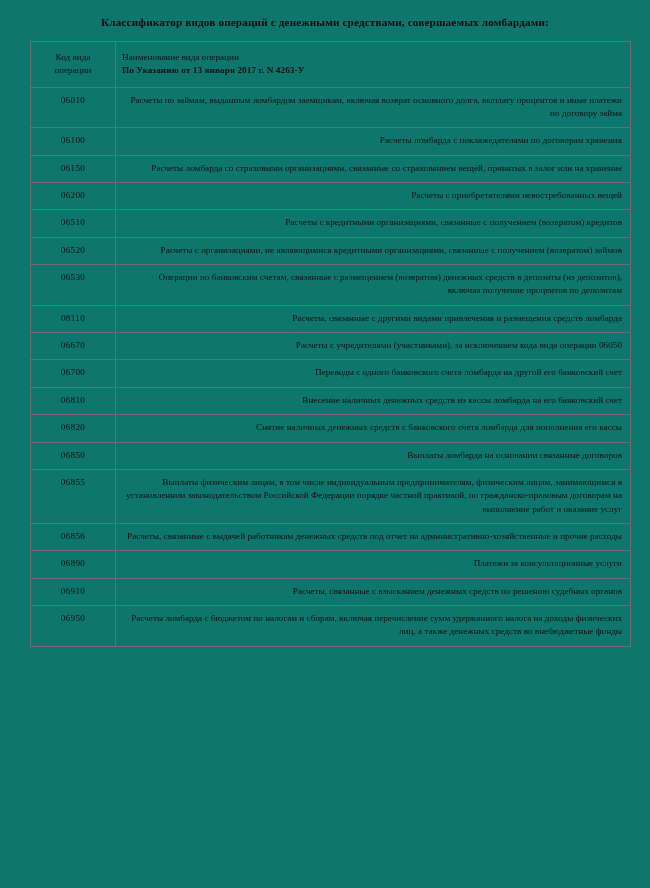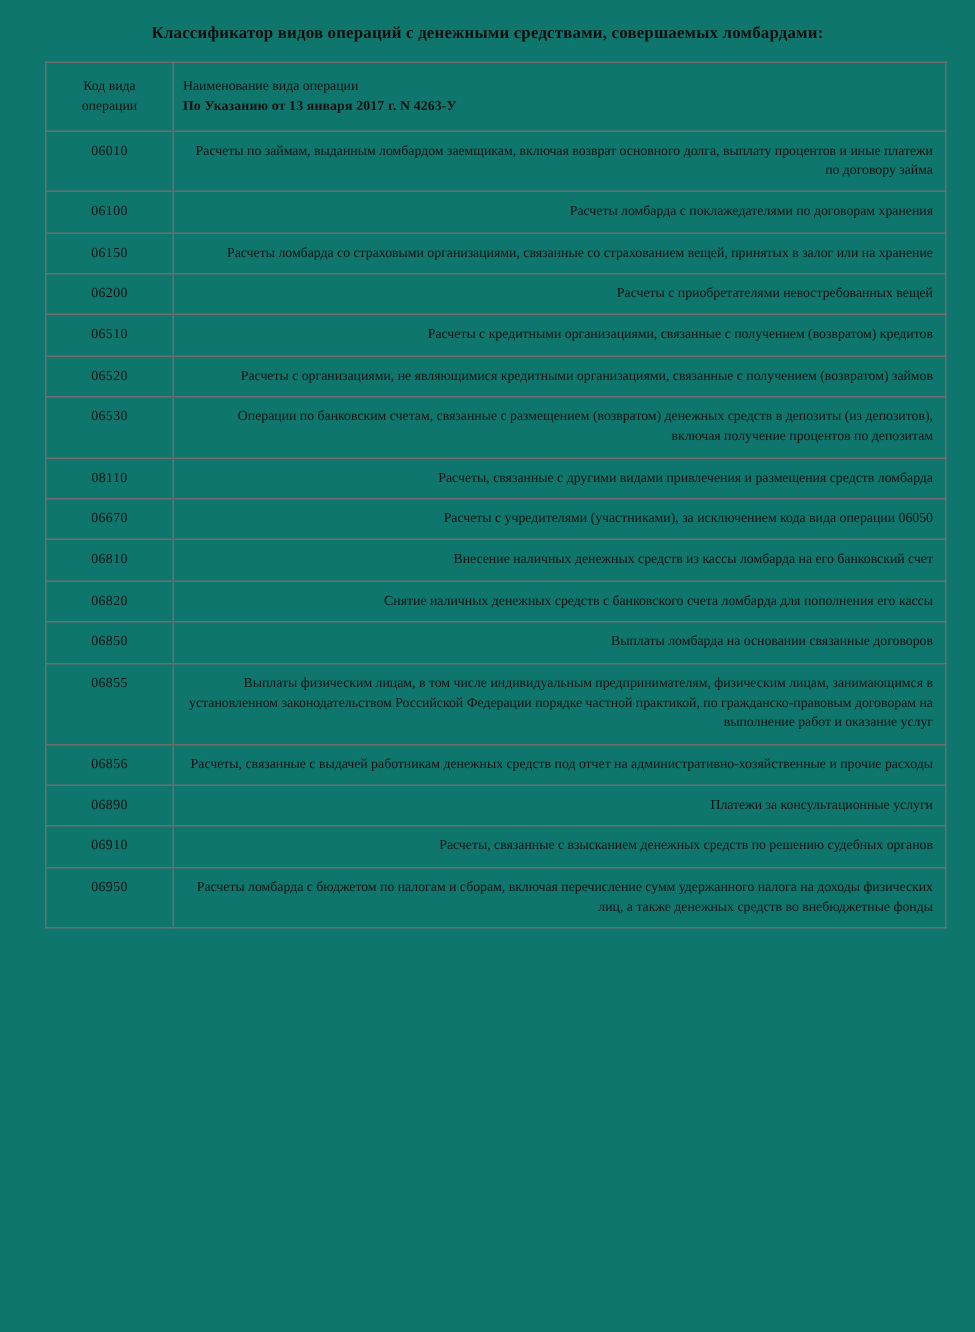--- a/index.html
+++ b/index.html
@@ -156,20 +156,24 @@
           </tr>
           <tr>
             <td class="code-cell">08110</td>
             <td class="name-cell">Расчеты, связанные с другими видами привлечения и размещения средств ломбарда</td>
           </tr>
           <tr>
             <td class="code-cell">06670</td>
             <td class="name-cell">Расчеты с учредителями (участниками), за исключением кода вида операции 06050</td>
           </tr>
           <tr>
+            <td class="code-cell">06700</td>
+            <td class="name-cell">Переводы с одного банковского счета ломбарда на другой его банковский счет</td>
+          </tr>
+          <tr>
             <td class="code-cell">06810</td>
             <td class="name-cell">Внесение наличных денежных средств из кассы ломбарда на его банковский счет</td>
           </tr>
           <tr>
             <td class="code-cell">06820</td>
             <td class="name-cell">Снятие наличных денежных средств с банковского счета ломбарда для пополнения его кассы</td>
           </tr>
           <tr>
             <td class="code-cell">06850</td>
             <td class="name-cell">Выплаты ломбарда на основании связанные договоров</td>

